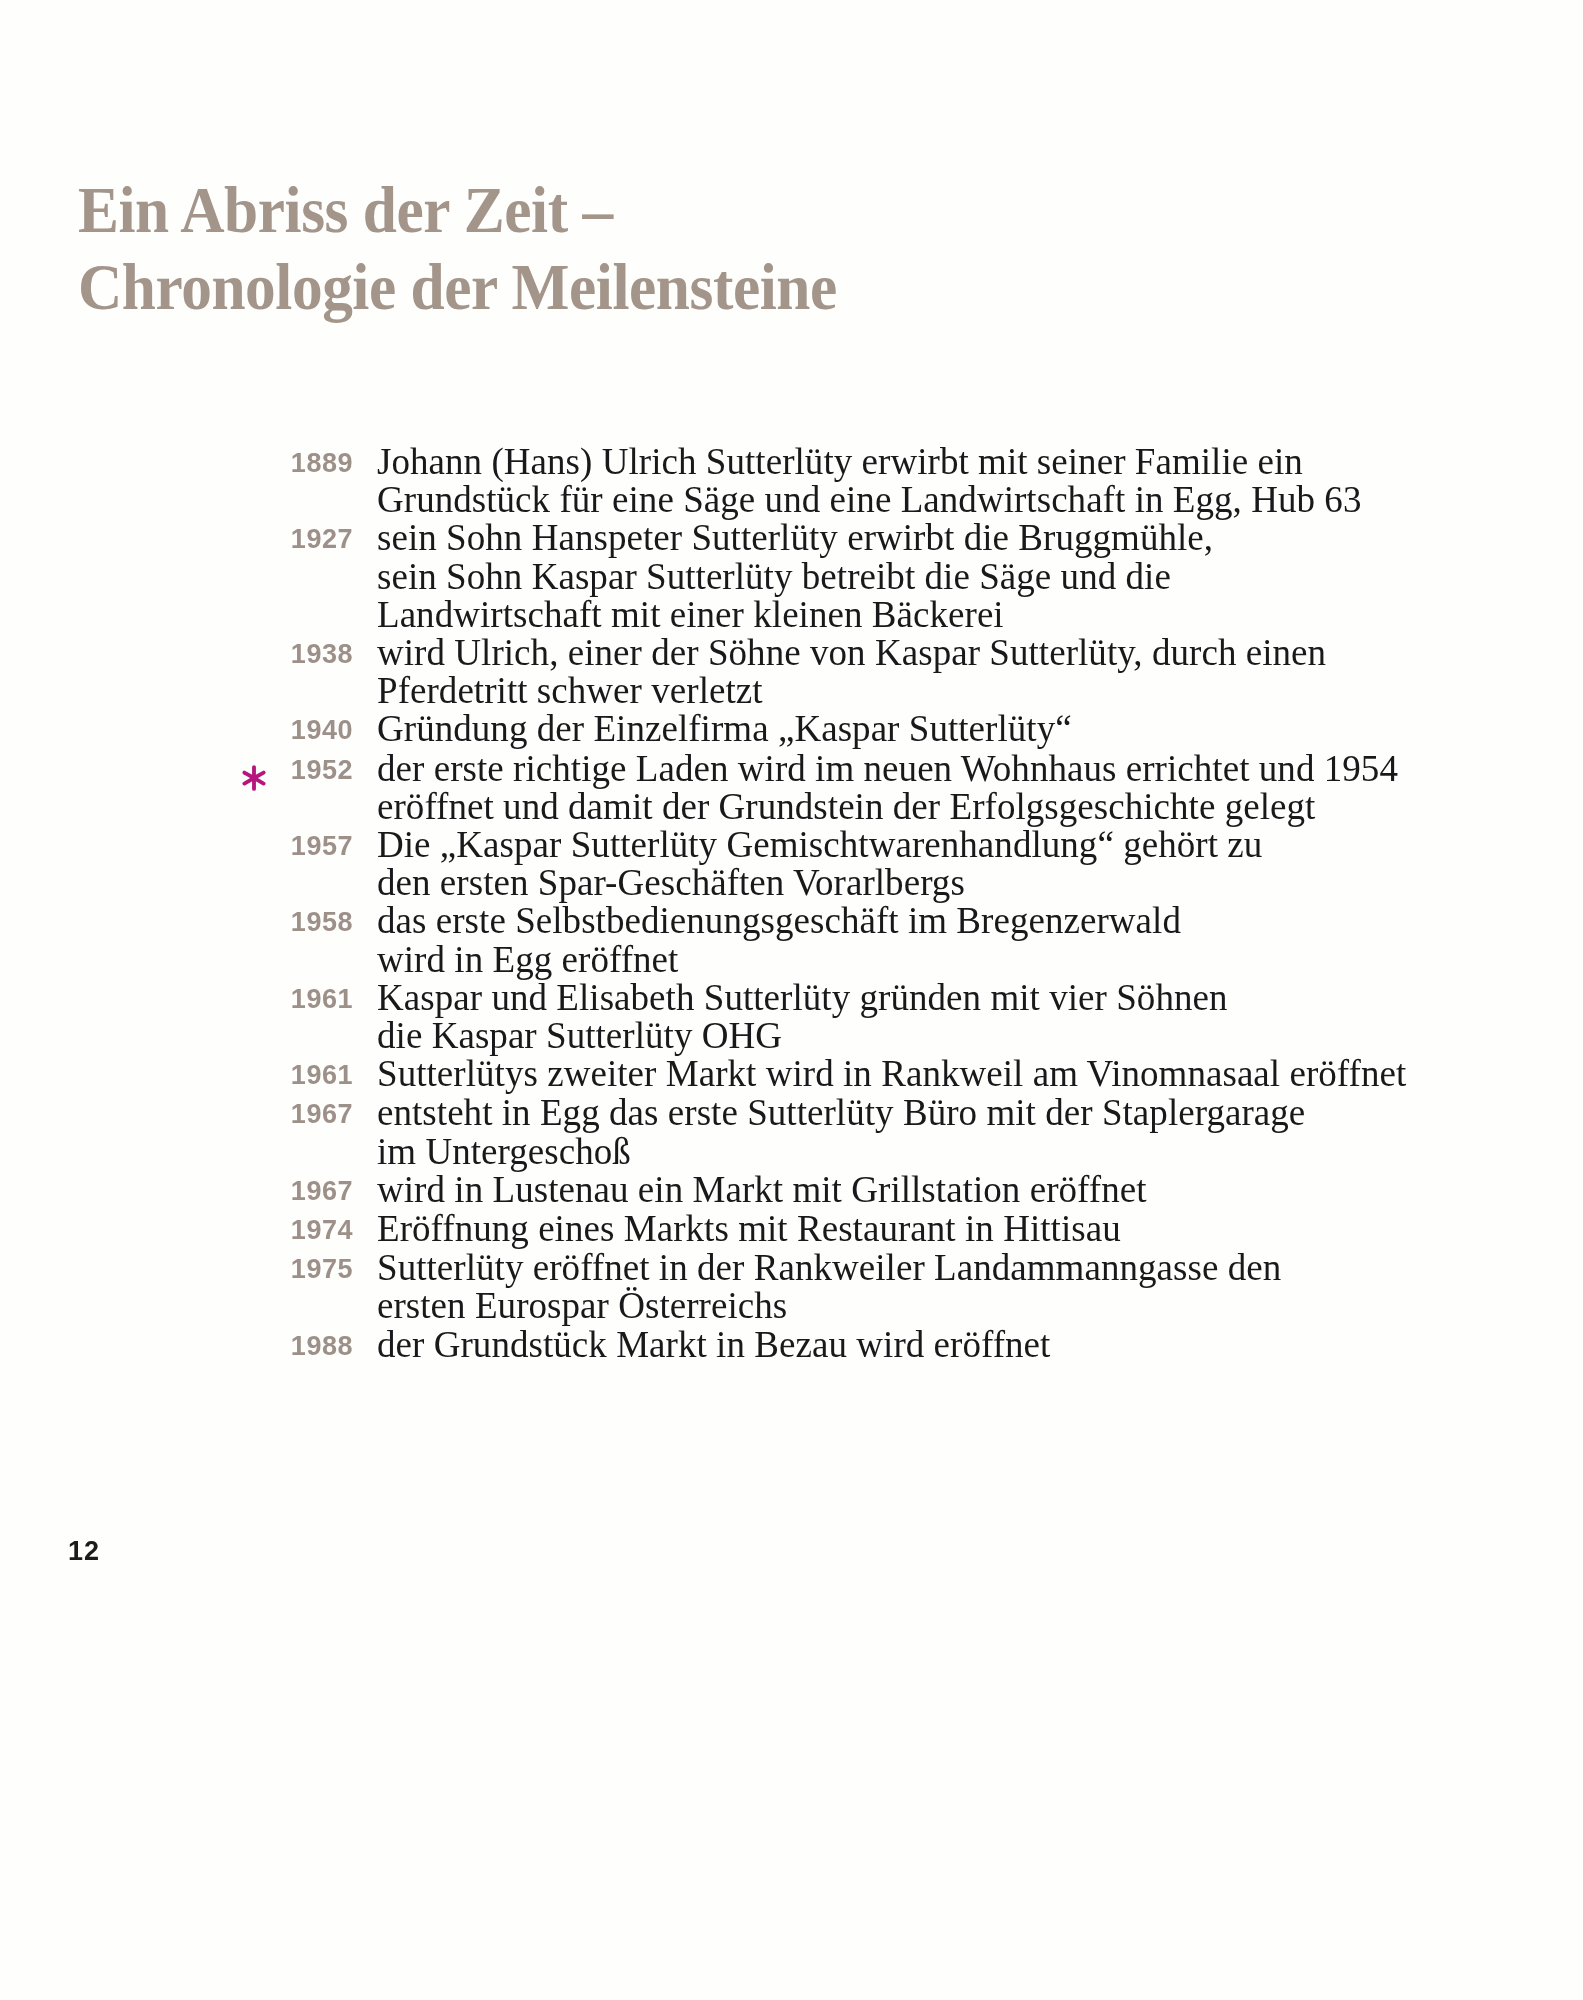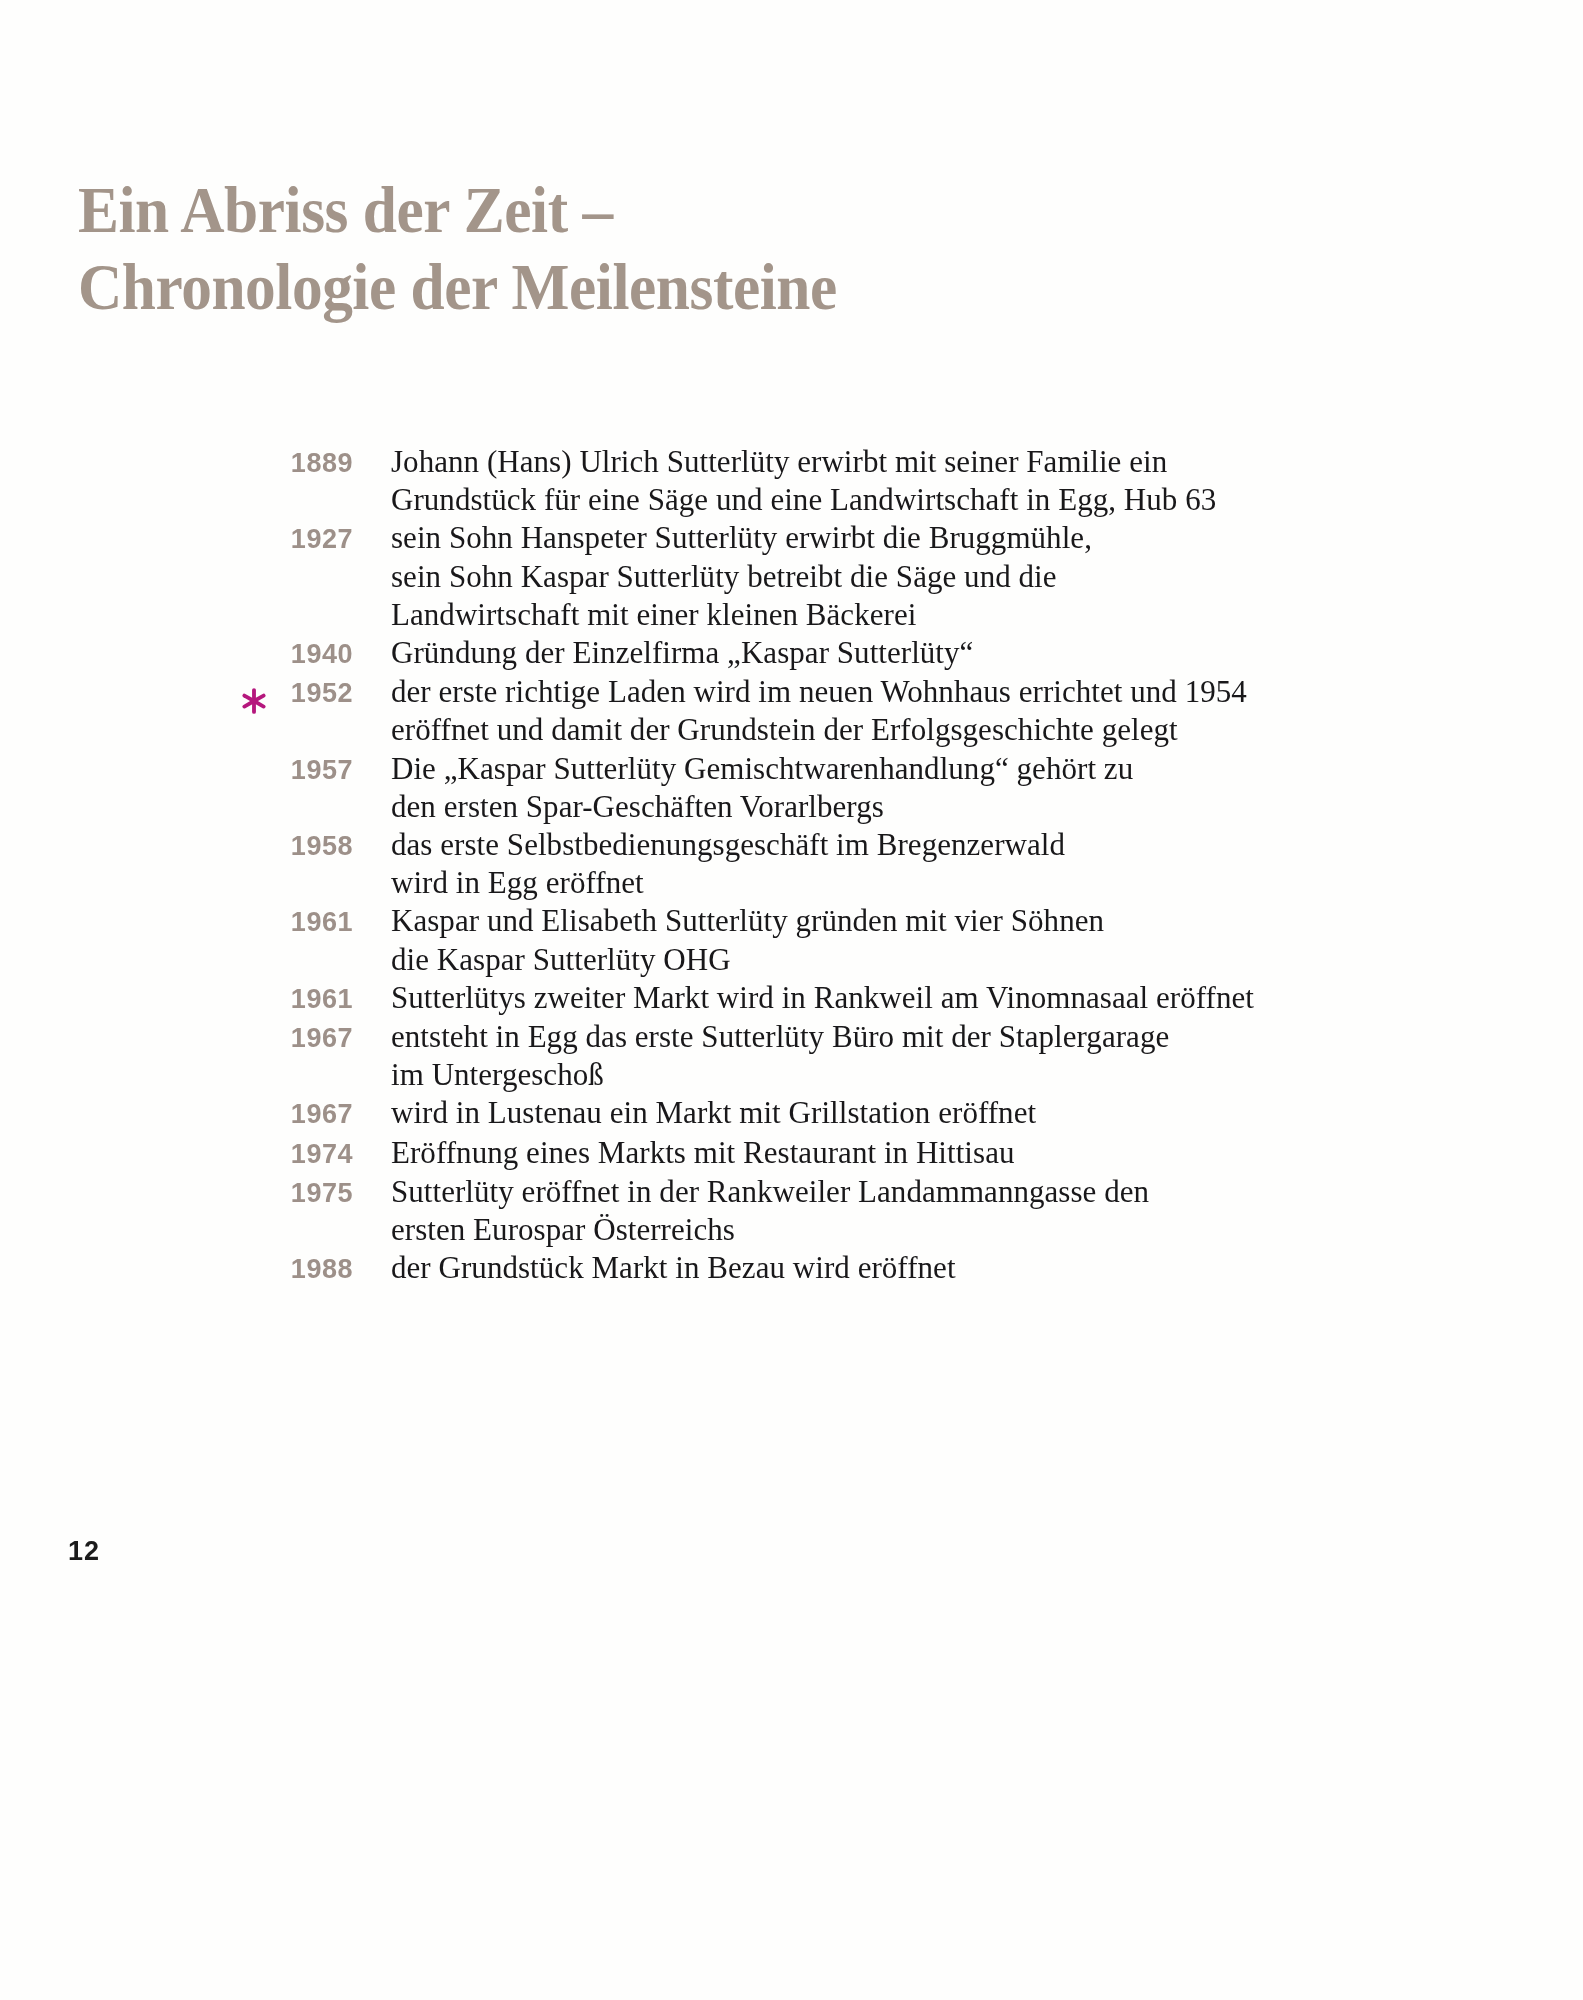--- a/index.html
+++ b/index.html
@@ -81,24 +81,24 @@
     font-weight: 700;
     font-size: 27px;
     line-height: 38.2px;
     letter-spacing: 0.6px;
     padding-top: 1px;
     white-space: nowrap;
   }
 
   .event {
     flex: 1 1 auto;
-    margin-left: 23px;
+    margin-left: 9px;
     color: #19181a;
     font-family: "Liberation Serif", "DejaVu Serif", serif;
-    font-size: 31px;
+    font-size: 37px;
     line-height: 38.2px;
     white-space: pre-line;
     letter-spacing: 0.05px;
   }
 </style>
 </head>
 <body>
 
 <h1 class="page-title">Ein Abriss der Zeit –
 Chronologie der Meilensteine</h1>
@@ -107,20 +107,25 @@
     <div class="chrono-row">
       <div class="year">1889</div>
       <div class="event">Johann (Hans) Ulrich Sutterlüty erwirbt mit seiner Familie ein
 Grundstück für eine Säge und eine Landwirtschaft in Egg, Hub 63</div>
     </div>
     <div class="chrono-row">
       <div class="year">1927</div>
       <div class="event">sein Sohn Hanspeter Sutterlüty erwirbt die Bruggmühle,
 sein Sohn Kaspar Sutterlüty betreibt die Säge und die
 Landwirtschaft mit einer kleinen Bäckerei</div>
+    </div>
+    <div class="chrono-row">
+      <div class="year">1938</div>
+      <div class="event">wird Ulrich, einer der Söhne von Kaspar Sutterlüty, durch einen
+Pferdetritt schwer verletzt</div>
     </div>
     <div class="chrono-row">
       <div class="year">1940</div>
       <div class="event">Gründung der Einzelfirma „Kaspar Sutterlüty“</div>
     </div>
     <div class="chrono-row">
       <span class="marker-slot">
         <svg class="asterisk-icon" viewBox="0 0 32 32" aria-hidden="true">
           <g stroke="#b5177d" stroke-width="4.4" stroke-linecap="round">
             <line x1="16" y1="16" x2="16" y2="3.5"></line>

